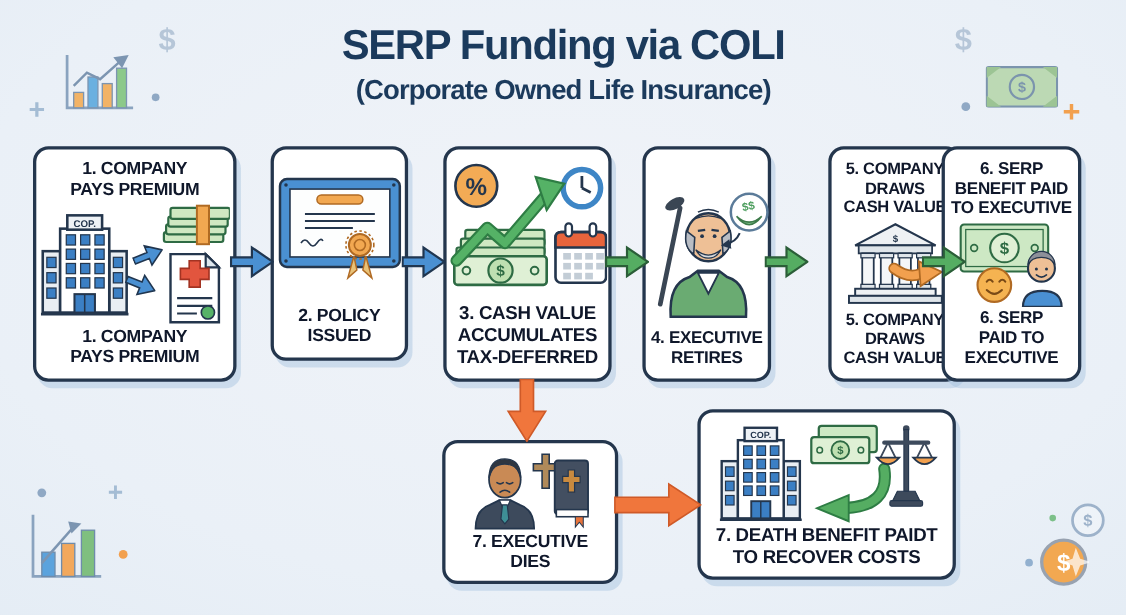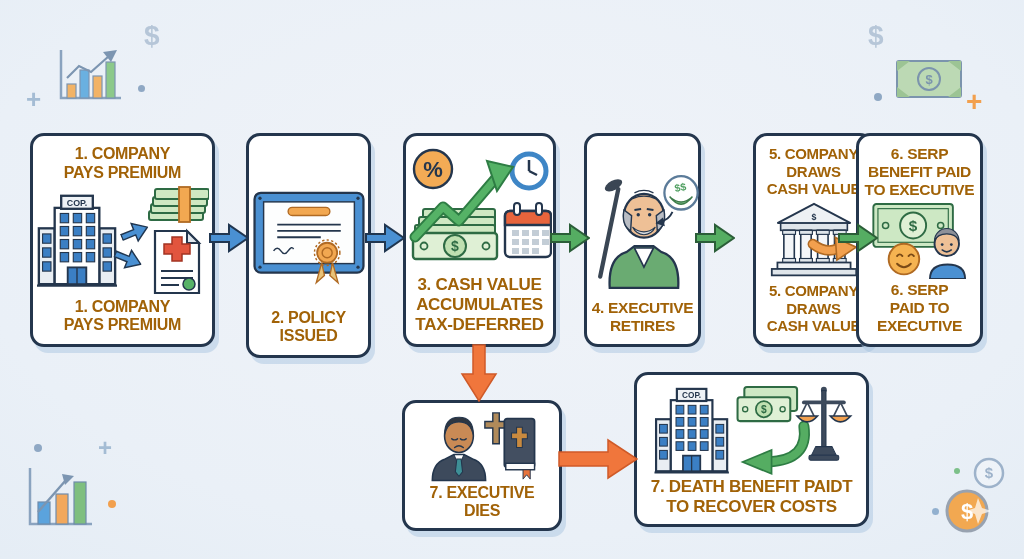--- a/index.html
+++ b/index.html
@@ -13,25 +13,25 @@
   .hdr{position:absolute;left:0;right:0;top:22px;text-align:center;color:#1b3a5c;}
   .hdr .title{font-size:38px;font-weight:700;letter-spacing:-1.2px;line-height:1.1;}
   .hdr .subtitle{font-size:25px;font-weight:700;letter-spacing:-0.8px;margin-top:4px;}
   .box{
     position:absolute;background:#ffffff;border:3px solid #24364d;border-radius:14px;
     box-shadow:4px 6px 0 rgba(164,193,221,0.45);
     display:flex;flex-direction:column;align-items:center;justify-content:space-between;
     padding:9px 4px;
   }
   .lbl{
-    font-weight:700;color:#a16207;text-align:center;white-space:pre-line;
+    font-weight:700;color:#0f172a;text-align:center;white-space:pre-line;
     line-height:1.17;letter-spacing:-0.3px;
   }
   #box1{left:30px;top:133px;width:185px;height:214px;}  #box1 .lbl{font-size:16px;}
-  #box2{left:246px;top:133px;width:125px;height:225px;justify-content:flex-end;gap:8px;} #box2 .lbl{font-size:16px;}
+  #box2{left:246px;top:133px;width:125px;height:195px;justify-content:flex-end;gap:8px;} #box2 .lbl{font-size:16px;}
   #box3{left:403px;top:133px;width:153px;height:214px;} #box3 .lbl{font-size:17px;}
   #box4{left:584px;top:133px;width:117px;height:214px;justify-content:flex-end;gap:6px;} #box4 .lbl{font-size:15.5px;text-align:center;}
   #box5{left:753px;top:133px;width:121px;height:214px;} #box5 .lbl{font-size:15px;}
   #box6{left:856px;top:133px;width:127px;height:214px;} #box6 .lbl{font-size:15.5px;}
   #box7{left:402px;top:400px;width:160px;height:131px;padding:7px 20px;} #box7 .lbl{font-size:16px;}
   #box8{left:634px;top:372px;width:235px;height:155px;padding:7px 6px;} #box8 .lbl{font-size:17px;}
   .arr{position:absolute;}
   .arr.blue  path{fill:#4a90d2;stroke:#203650;stroke-width:2;}
   .arr.green path{fill:#55ad62;stroke:#2b5e38;stroke-width:2;}
   .arr.orange path{fill:#f0763c;stroke:#cf5a28;stroke-width:1.5;}
@@ -122,20 +122,24 @@
   <svg class="deco" style="left:972px;top:456px" width="34" height="34" viewBox="0 0 34 34">
     <circle cx="17" cy="17" r="14" fill="rgba(255,255,255,0.25)" stroke="#9db2ca" stroke-width="2.5"></circle>
     <text x="17" y="22" font-size="15" font-weight="bold" fill="#9db2ca" text-anchor="middle">$</text>
   </svg>
   <svg class="deco" style="left:944px;top:488px" width="46" height="46" viewBox="0 0 46 46">
     <circle cx="23" cy="23" r="20" fill="#f2a851" stroke="#98a2b0" stroke-width="3"></circle>
     <text x="23" y="31" font-size="22" font-weight="bold" fill="#ffffff" text-anchor="middle">$</text>
     <polygon points="34,10 38,20 48,23 38,26 34,36 31,26 22,23 31,20" fill="rgba(255,255,255,0.7)"></polygon>
   </svg>
 
+  <div class="hdr">
+    <div class="title">SERP Funding via COLI</div>
+    <div class="subtitle">(Corporate Owned Life Insurance)</div>
+  </div>
 
   <div class="box" id="box1">
     <div class="lbl">1. COMPANY
 PAYS PREMIUM</div>
     <svg width="172" height="110" viewBox="0 0 172 110">
       <use href="#sym-building" x="0" y="6" width="80" height="97"></use>
       <g fill="#4a90d2" stroke="#203650" stroke-width="2">
         <use href="#sym-harrow" width="40" height="32" transform="translate(80,42) rotate(-22) scale(0.72)"></use>
       </g>
       <g fill="#4a90d2" stroke="#203650" stroke-width="2">

